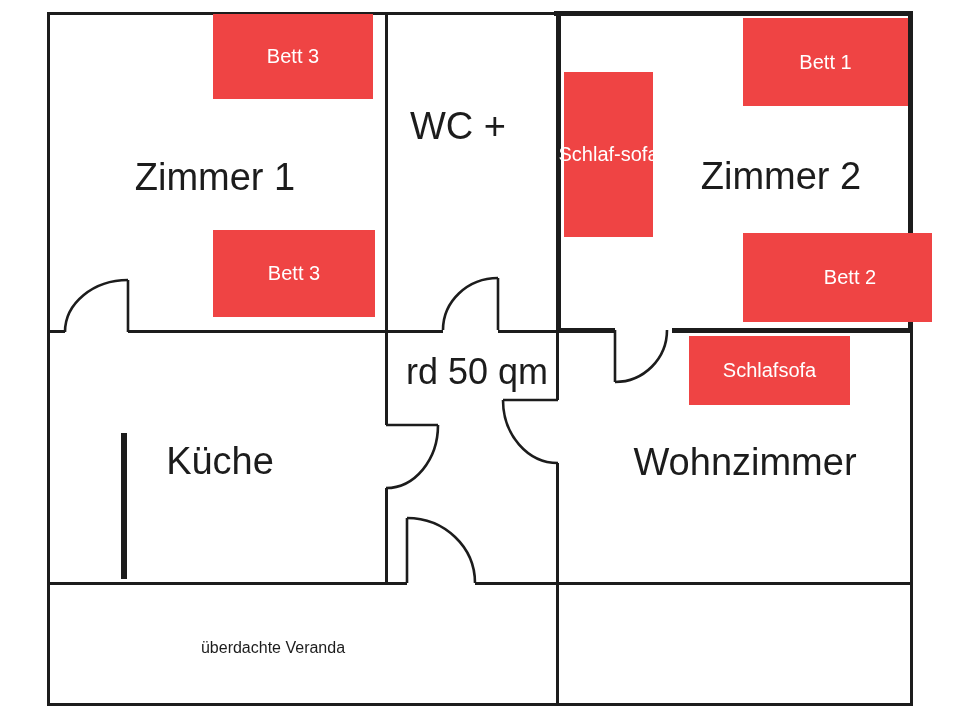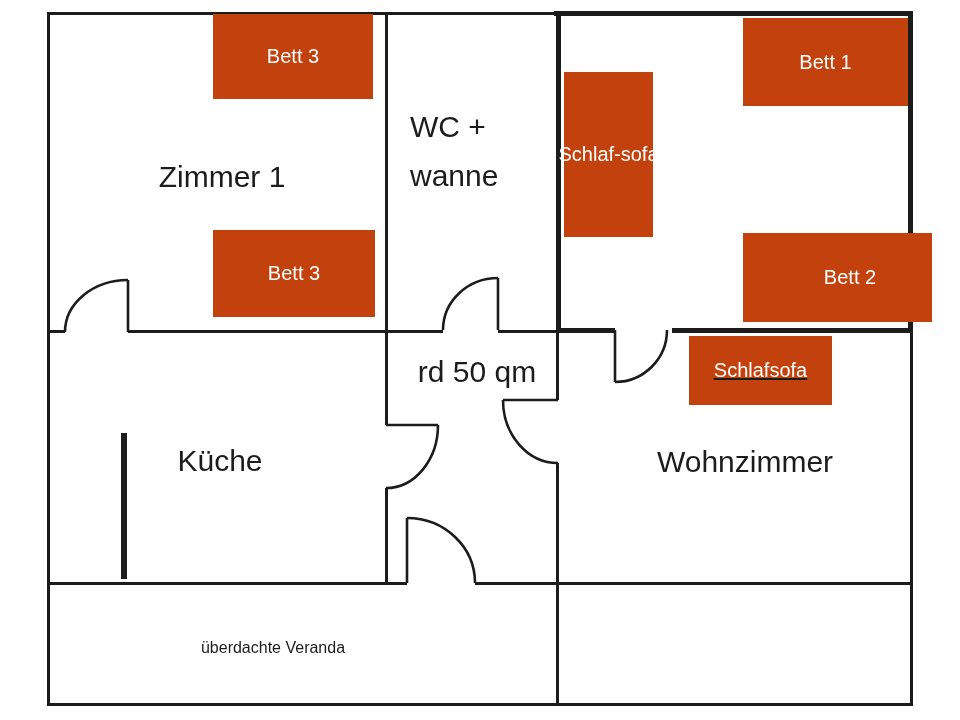--- a/index.html
+++ b/index.html
@@ -1,24 +1,24 @@
 <!DOCTYPE html>
 <html><head>
 <meta charset="utf-8">
 <style>
   html,body{margin:0;padding:0;background:#ffffff;}
   #stage{position:relative;width:960px;height:720px;background:#ffffff;overflow:hidden;
          font-family:"Liberation Sans", sans-serif;color:#1c1c1c;}
   #walls{position:absolute;left:0;top:0;}
-  .room-label{position:absolute;transform:translate(-50%,-50%);font-size:30px;
+  .room-label{position:absolute;transform:translate(-50%,-50%);font-size:38px;
               white-space:nowrap;color:#1c1c1c;}
-  .room-label.small{font-size:30px;}
+  .room-label.small{font-size:36px;}
   .room-label.xsmall{font-size:16px;}
   .room-label.multiline{transform:none;white-space:normal;line-height:49px;}
-  .furniture{position:absolute;background:#c2410c;display:flex;align-items:center;
+  .furniture{position:absolute;background:#ef4444;display:flex;align-items:center;
              justify-content:center;text-align:center;}
   .furniture span{color:#ffffff;font-size:20px;line-height:29px;display:block;}
 </style>
 </head>
 <body>
 
 <div id="stage">
 
   <svg id="walls" width="960" height="720" viewBox="0 0 960 720">
     <g stroke="#1c1c1c" stroke-width="3" fill="none">
@@ -83,27 +83,27 @@
   <div class="furniture" style="left:743px;top:18px;width:165px;height:88px;">
     <span>Bett 1</span>
   </div>
   <div class="furniture" style="left:743px;top:233px;width:164px;height:89px;padding-left:25px;">
     <span>Bett 2</span>
   </div>
   <div class="furniture" style="left:564px;top:72px;width:89px;height:165px;flex-direction:row;">
     <span>Schlaf-</span>
     <span>sofa</span>
   </div>
-  <div class="furniture" style="left:689px;top:336px;width:143px;height:69px;text-decoration:underline;">
+  <div class="furniture" style="left:689px;top:336px;width:161px;height:69px;">
     <span>Schlafsofa</span>
   </div>
 
-  <div class="room-label" style="left:222px;top:177px;">Zimmer 1</div>
+  <div class="room-label" style="left:215px;top:177px;">Zimmer 1</div>
   <div class="room-label multiline" style="left:410px;top:102px;">
     <span style="display:block">WC +</span>
-    <span style="display:block">wanne</span>
   </div>
+  <div class="room-label" style="left:781px;top:176px;">Zimmer 2</div>
   <div class="room-label small" style="left:477px;top:372px;">rd 50 qm</div>
   <div class="room-label" style="left:745px;top:462px;">Wohnzimmer</div>
   <div class="room-label" style="left:220px;top:461px;">Küche</div>
   <div class="room-label xsmall" style="left:273px;top:648px;">überdachte Veranda</div>
 
 </div>
 
 </body></html>

